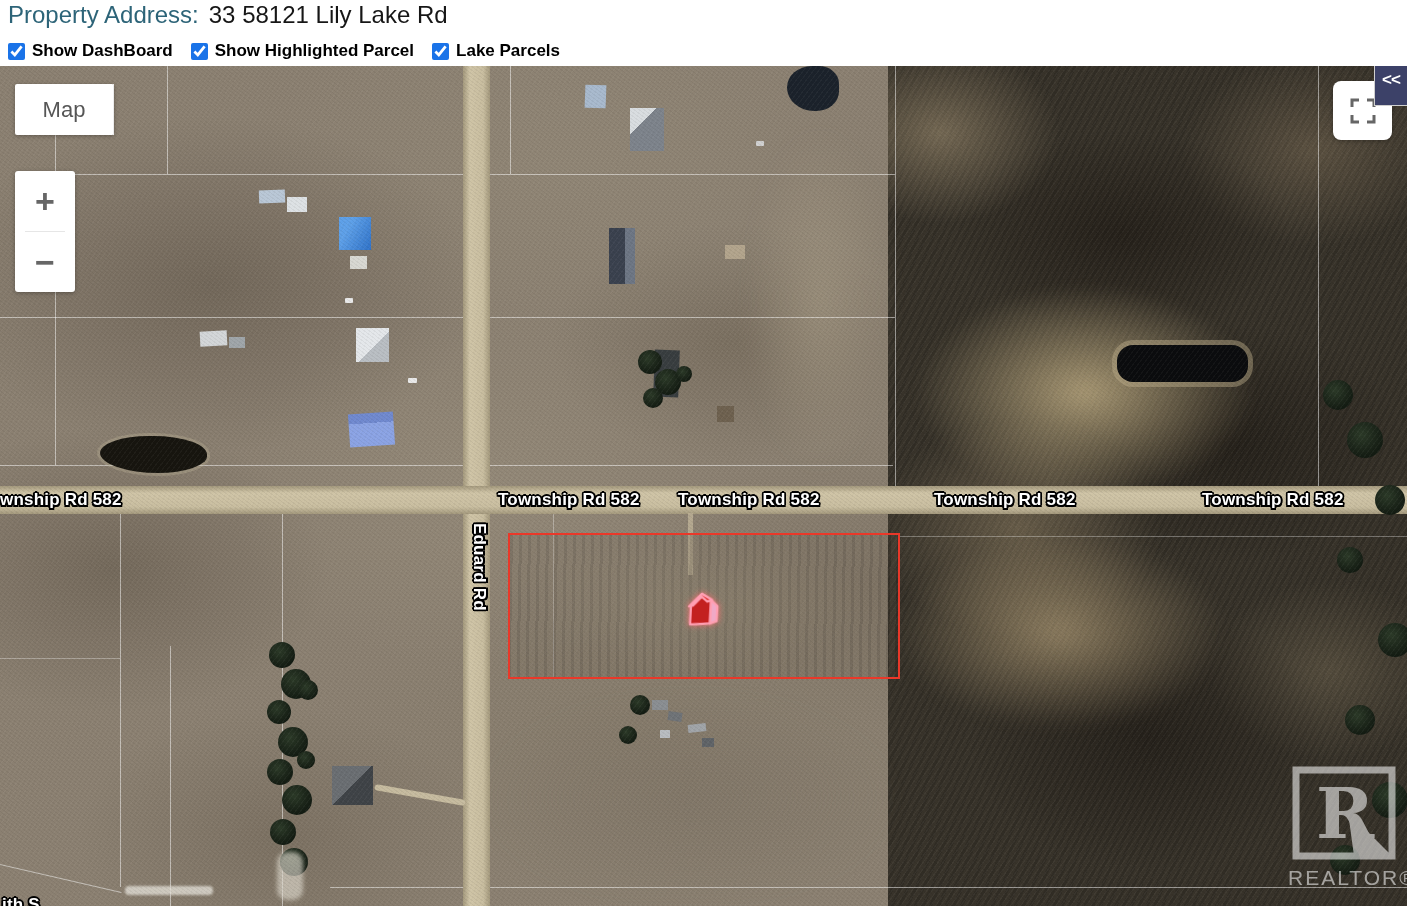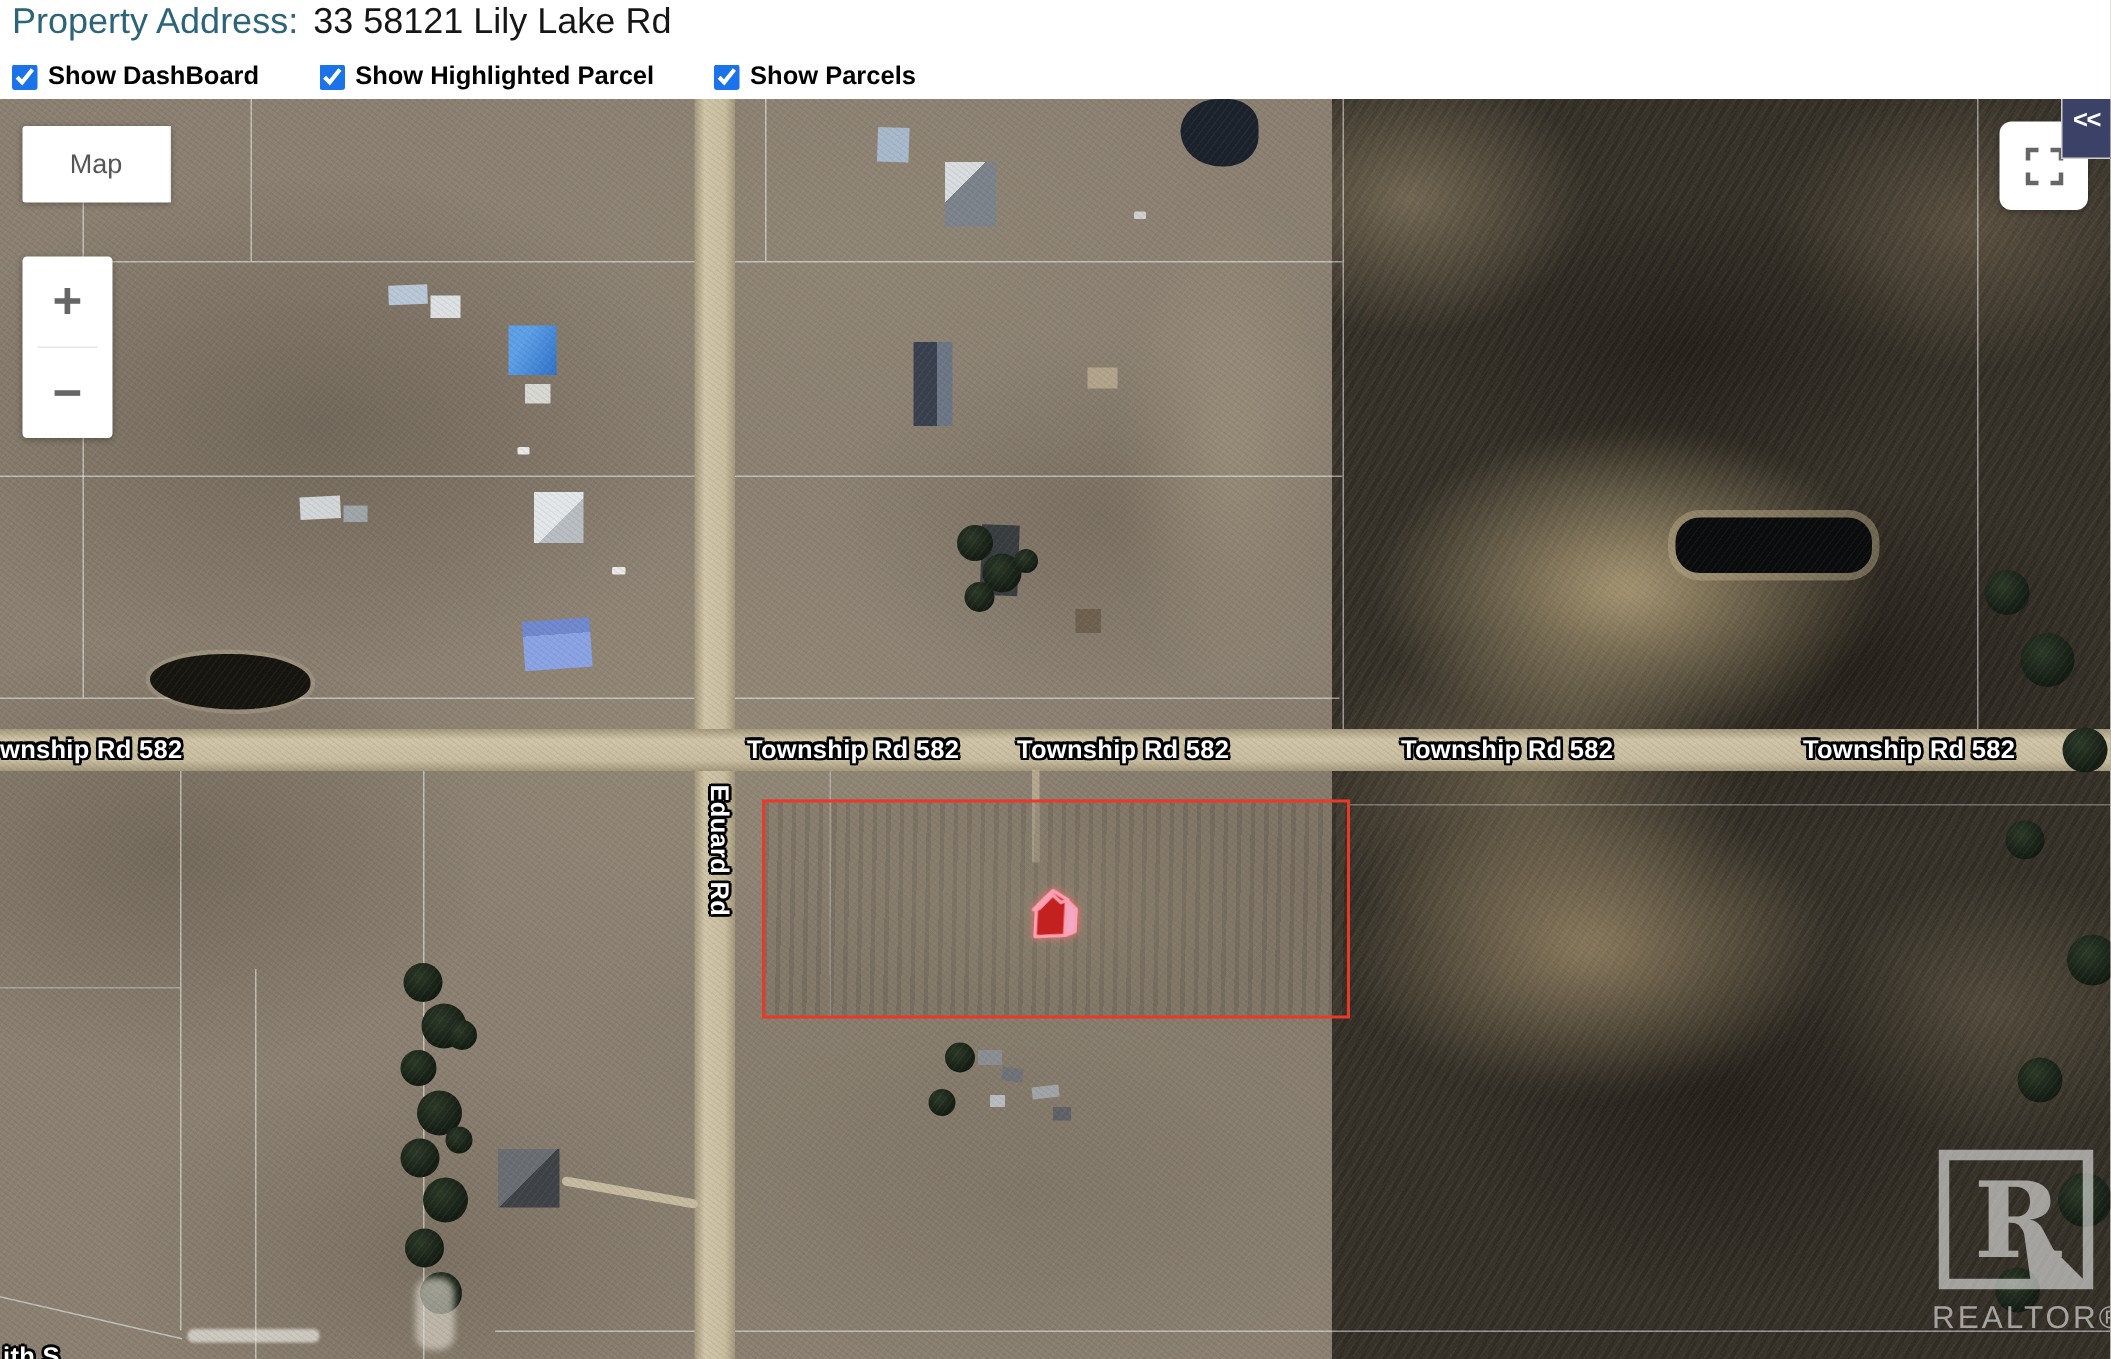--- a/index.html
+++ b/index.html
@@ -4,21 +4,21 @@
 <style>
   html,body{margin:0;padding:0;background:#fff;}
   body{width:1407px;height:906px;position:relative;overflow:hidden;
        font-family:"Liberation Sans",sans-serif;}
 
   
   .hdr{position:absolute;left:0;top:0;width:1384px;height:66px;background:#fff;z-index:50;}
   .addr-line{position:absolute;left:8px;top:1px;font-size:24px;white-space:nowrap;}
   .addr-label{color:#2d6478;}
   .addr-value{color:#161616;margin-left:10px;}
-  .cb-row{position:absolute;left:8px;top:41px;display:flex;gap:40px;align-items:center;}
+  .cb-row{position:absolute;left:8px;top:41px;display:flex;gap:18px;align-items:center;}
   .cb{display:flex;align-items:center;gap:7px;font-weight:bold;font-size:17px;color:#000;cursor:pointer;white-space:nowrap;}
   .cb input{width:17px;height:17px;accent-color:#1a73e8;margin:0;}
 
   
   .map{position:absolute;left:0;top:66px;width:1407px;height:840px;overflow:hidden;background:#8b8071;cursor:grab;}
   .abs{position:absolute;}
   .terrain{position:absolute;inset:0;background-image:
     radial-gradient(420px 260px at 15% 26%, rgba(58,48,38,.30), transparent 65%),
     radial-gradient(500px 300px at 40% 12%, rgba(150,140,122,.45), transparent 60%),
     radial-gradient(360px 240px at 8% 60%, rgba(70,60,48,.33), transparent 60%),
@@ -60,21 +60,21 @@
      rgba(66,58,46,.10);}
 
   .rlabel{position:absolute;font-weight:bold;font-size:17px;color:#fff;white-space:nowrap;letter-spacing:.2px;
     text-shadow:-1.5px -1.5px 0 #000,1.5px -1.5px 0 #000,-1.5px 1.5px 0 #000,1.5px 1.5px 0 #000,
                  0 -1.8px 0 #000,0 1.8px 0 #000,-1.8px 0 0 #000,1.8px 0 0 #000;}
   .rlabel.vert{transform:rotate(90deg);transform-origin:left top;}
 
   
   .typectl{position:absolute;left:15px;top:18px;height:51px;display:flex;background:#fff;border-radius:2px;
     box-shadow:0 1px 4px rgba(0,0,0,.3);z-index:30;}
-  .typectl .btn{display:flex;align-items:center;justify-content:center;font-size:18px;cursor:pointer;}
+  .typectl .btn{display:flex;align-items:center;justify-content:center;font-size:22px;cursor:pointer;}
   .btn-map{width:98px;color:#565656;border-right:1px solid #ececec;}
   .btn-sat{width:167px;color:#111;font-weight:bold;}
   .zoomctl{position:absolute;left:15px;top:105px;width:60px;height:121px;background:#fff;border-radius:3px;
     box-shadow:0 1px 4px rgba(0,0,0,.3);z-index:30;display:flex;flex-direction:column;align-items:center;}
   .zbtn{width:60px;height:60px;display:flex;align-items:center;justify-content:center;
     font-size:34px;color:#666;cursor:pointer;font-weight:bold;line-height:0;}
   .zdiv{width:40px;height:1px;background:#e6e6e6;}
   .fsbtn{position:absolute;left:1333px;top:15px;width:59px;height:59px;background:#fff;border-radius:8px;
     box-shadow:0 1px 4px rgba(0,0,0,.3);z-index:30;display:flex;align-items:center;justify-content:center;cursor:pointer;}
   .collapse{position:absolute;left:1374px;top:0;width:33px;height:40px;background:#3c4168;color:#fff;
@@ -95,21 +95,21 @@
     <label class="cb">
       <input type="checkbox" checked="" style="">
       <span>Show DashBoard</span>
     </label>
     <label class="cb">
       <input type="checkbox" checked="" style="">
       <span>Show Highlighted Parcel</span>
     </label>
     <label class="cb">
       <input type="checkbox" checked="" style="">
-      <span>Show Parcels</span>
+      <span>Lake Parcels</span>
     </label>
   </div>
 </div>
 
 <div class="map">
   <div class="terrain"></div>
   <div class="forest"></div>
 
   <div class="patch" style="left:915px;top:219px;width:340px;height:215px;background:radial-gradient(closest-side,rgba(205,185,140,.75),rgba(205,185,140,0));filter:blur(6px);"></div>
   <div class="patch" style="left:895px;top:469px;width:330px;height:195px;background:radial-gradient(closest-side,rgba(196,173,131,.6),rgba(196,173,131,0));filter:blur(7px);"></div>

